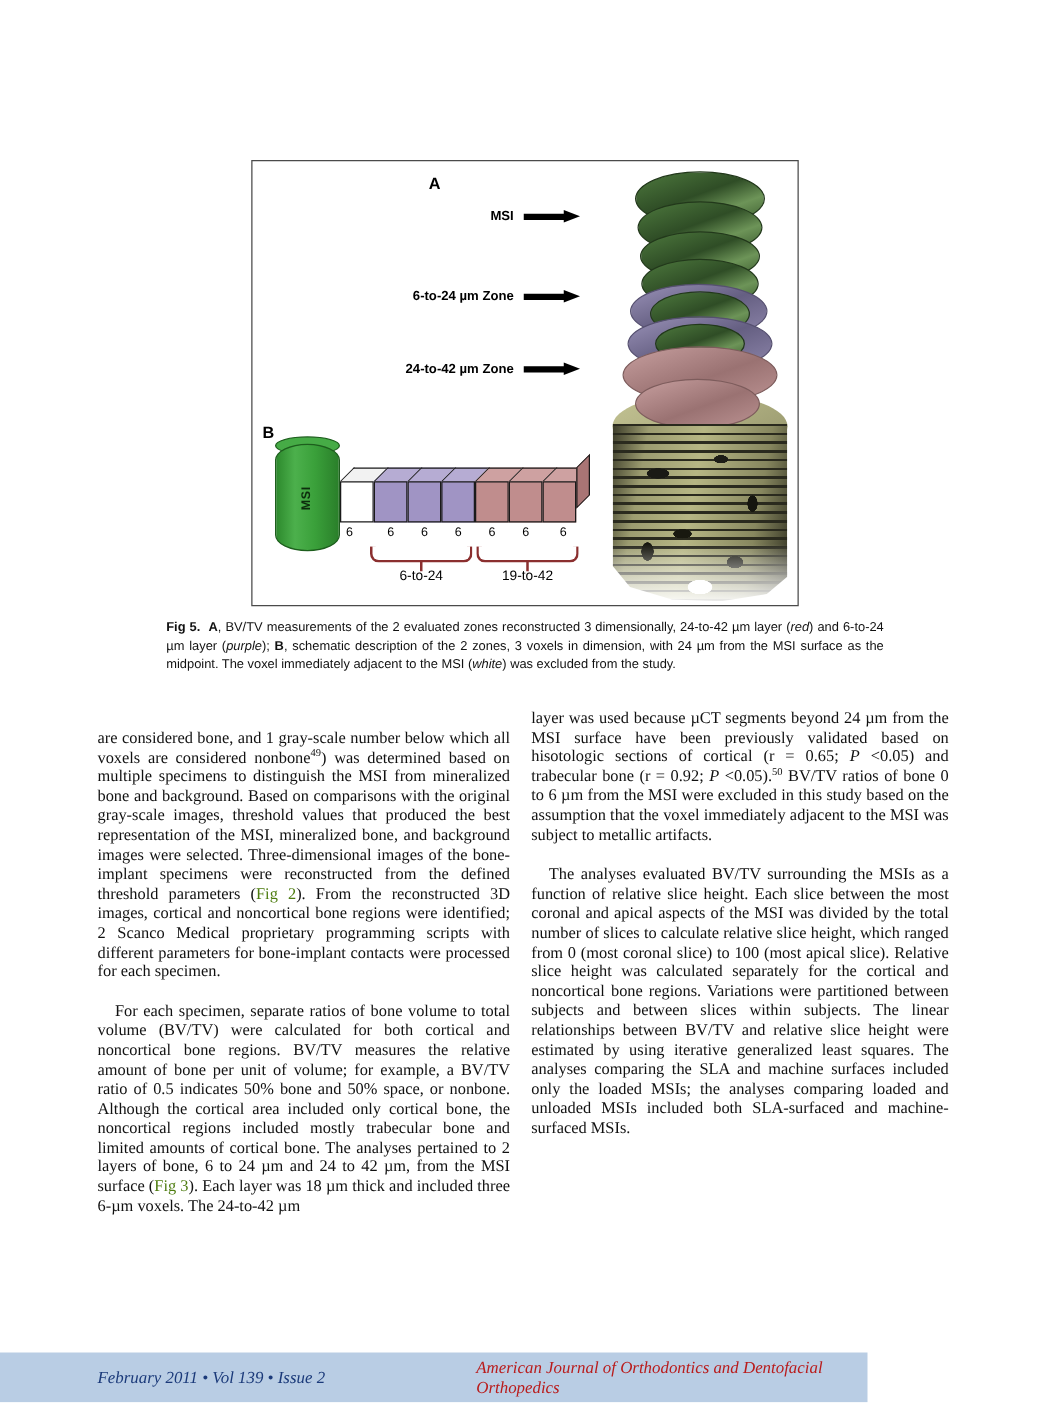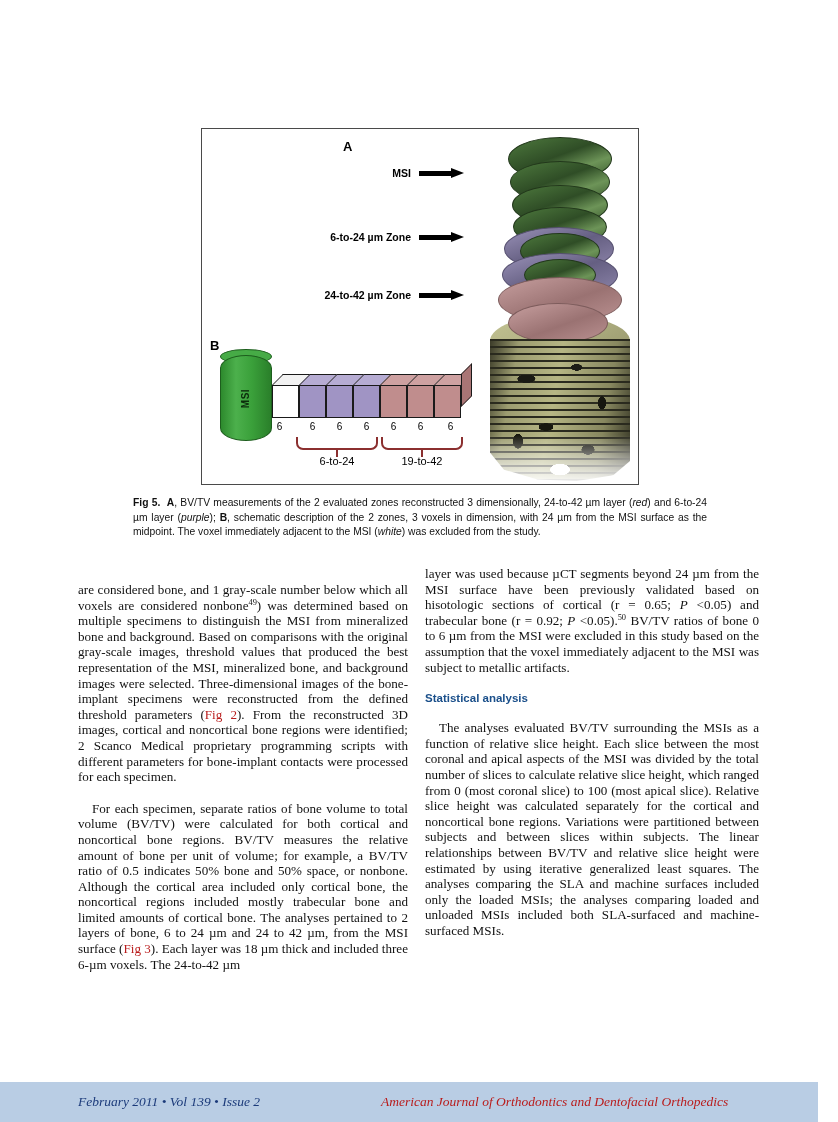--- a/index.html
+++ b/index.html
@@ -225,33 +225,33 @@
     width: 334px;
   }
   .para {
     font-family: "Liberation Serif", serif;
     font-size: 13.1px; line-height: 15.6px;
     text-align: justify; color: #111;
     margin: 0 0 0 0;
     hyphens: auto;
   }
   .para.indent { text-indent: 14px; margin-top: 16px; }
-  .link { color: #b91c1c; }
+  .link { color: #4d7c0f; }
   sup { font-size: 8.4px; vertical-align: super; line-height: 0; }
   .sec-head {
     font-family: "Liberation Sans", sans-serif;
     font-weight: bold; font-size: 11.5px;
     color: #1a4f8a;
     margin: 17px 0 4px 0;
   }
 
   
   #footer-bar {
     position: absolute; left: 0; top: 1082px;
-    width: 818px; height: 40px;
+    width: 694px; height: 40px;
     background: #b9cde4;
     display: flex; align-items: center;
   }
   #footer-issue {
     position: absolute; left: 78px;
     font-family: "Liberation Serif", serif;
     font-style: italic; font-size: 13.5px; color: #1b3a7a;
   }
   #footer-journal {
     position: absolute; left: 381px;
@@ -356,21 +356,20 @@
     <b>A</b><span>, BV/TV measurements of the 2 evaluated zones reconstructed 3 dimensionally, 24-to-42 µm layer (</span><i>red</i><span>) and 6-to-24 µm layer (</span><i>purple</i><span>); </span><b>B</b><span>, schematic description of the 2 zones, 3 voxels in dimension, with 24 µm from the MSI surface as the midpoint. The voxel immediately adjacent to the MSI (</span><i>white</i><span>) was excluded from the study.</span>
   </div>
 
   <div id="col-left">
     <p class="para"><span>are considered bone, and 1 gray-scale number below which all voxels are considered nonbone</span><sup>49</sup><span>) was determined based on multiple specimens to distinguish the MSI from mineralized bone and background. Based on comparisons with the original gray-scale images, threshold values that produced the best representation of the MSI, mineralized bone, and background images were selected. Three-dimensional images of the bone-implant specimens were reconstructed from the defined threshold parameters (</span><span class="link">Fig 2</span><span>). From the reconstructed 3D images, cortical and noncortical bone regions were identified; 2 Scanco Medical proprietary programming scripts with different parameters for bone-implant contacts were processed for each specimen.</span></p>
     <p class="para indent"><span>For each specimen, separate ratios of bone volume to total volume (BV/TV) were calculated for both cortical and noncortical bone regions. BV/TV measures the relative amount of bone per unit of volume; for example, a BV/TV ratio of 0.5 indicates 50% bone and 50% space, or nonbone. Although the cortical area included only cortical bone, the noncortical regions included mostly trabecular bone and limited amounts of cortical bone. The analyses pertained to 2 layers of bone, 6 to 24 µm and 24 to 42 µm, from the MSI surface (</span><span class="link">Fig 3</span><span>). Each layer was 18 µm thick and included three 6-µm voxels. The 24-to-42 µm</span></p>
   </div>
 
   <div id="col-right">
     <p class="para"><span>layer was used because µCT segments beyond 24 µm from the MSI surface have been previously validated based on hisotologic sections of cortical (r = 0.65; </span><i>P</i><span> &lt;0.05) and trabecular bone (r = 0.92; </span><i>P</i><span> &lt;0.05).</span><sup>50</sup><span> BV/TV ratios of bone 0 to 6 µm from the MSI were excluded in this study based on the assumption that the voxel immediately adjacent to the MSI was subject to metallic artifacts.</span></p>
-    <h3 class="sec-head">Statistical analysis</h3>
     <p class="para indent">The analyses evaluated BV/TV surrounding the MSIs as a function of relative slice height. Each slice between the most coronal and apical aspects of the MSI was divided by the total number of slices to calculate relative slice height, which ranged from 0 (most coronal slice) to 100 (most apical slice). Relative slice height was calculated separately for the cortical and noncortical bone regions. Variations were partitioned between subjects and between slices within subjects. The linear relationships between BV/TV and relative slice height were estimated by using iterative generalized least squares. The analyses comparing the SLA and machine surfaces included only the loaded MSIs; the analyses comparing loaded and unloaded MSIs included both SLA-surfaced and machine-surfaced MSIs.</p>
   </div>
 
   <div id="footer-bar">
     <span id="footer-issue">February 2011 • Vol 139 • Issue 2</span>
     <span id="footer-journal">American Journal of Orthodontics and Dentofacial Orthopedics</span>
   </div>
 
 </div>
 

